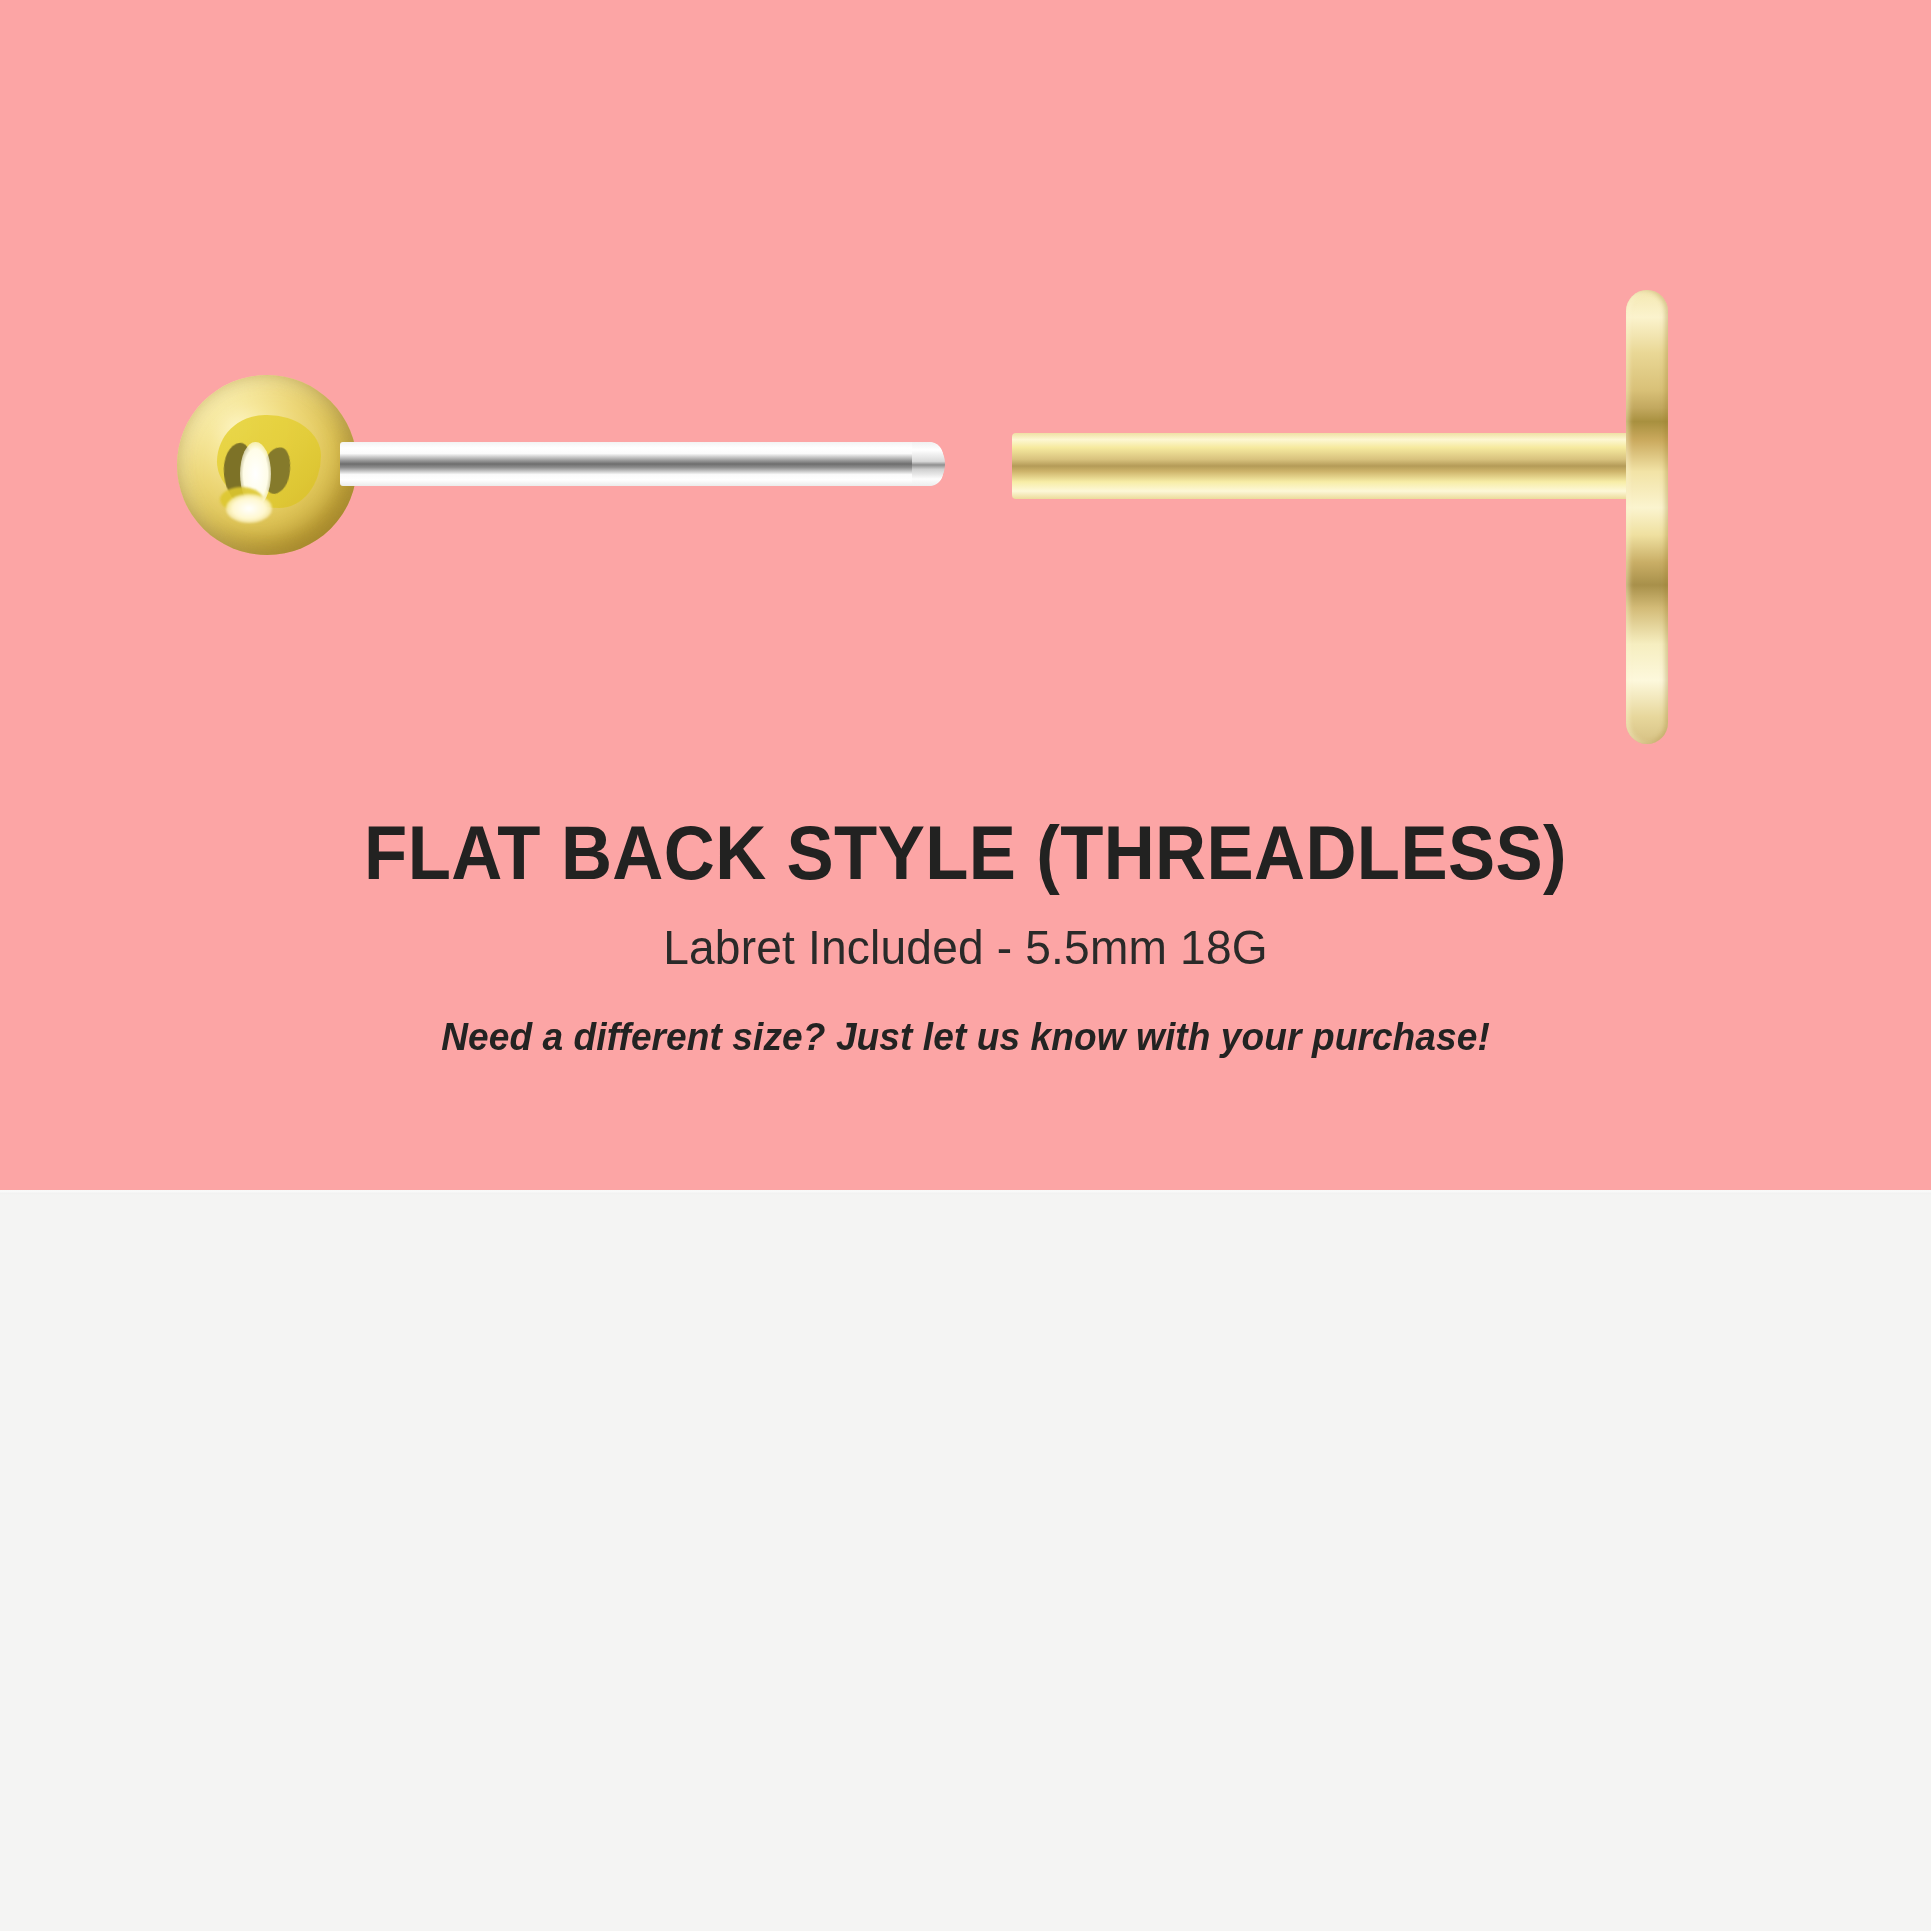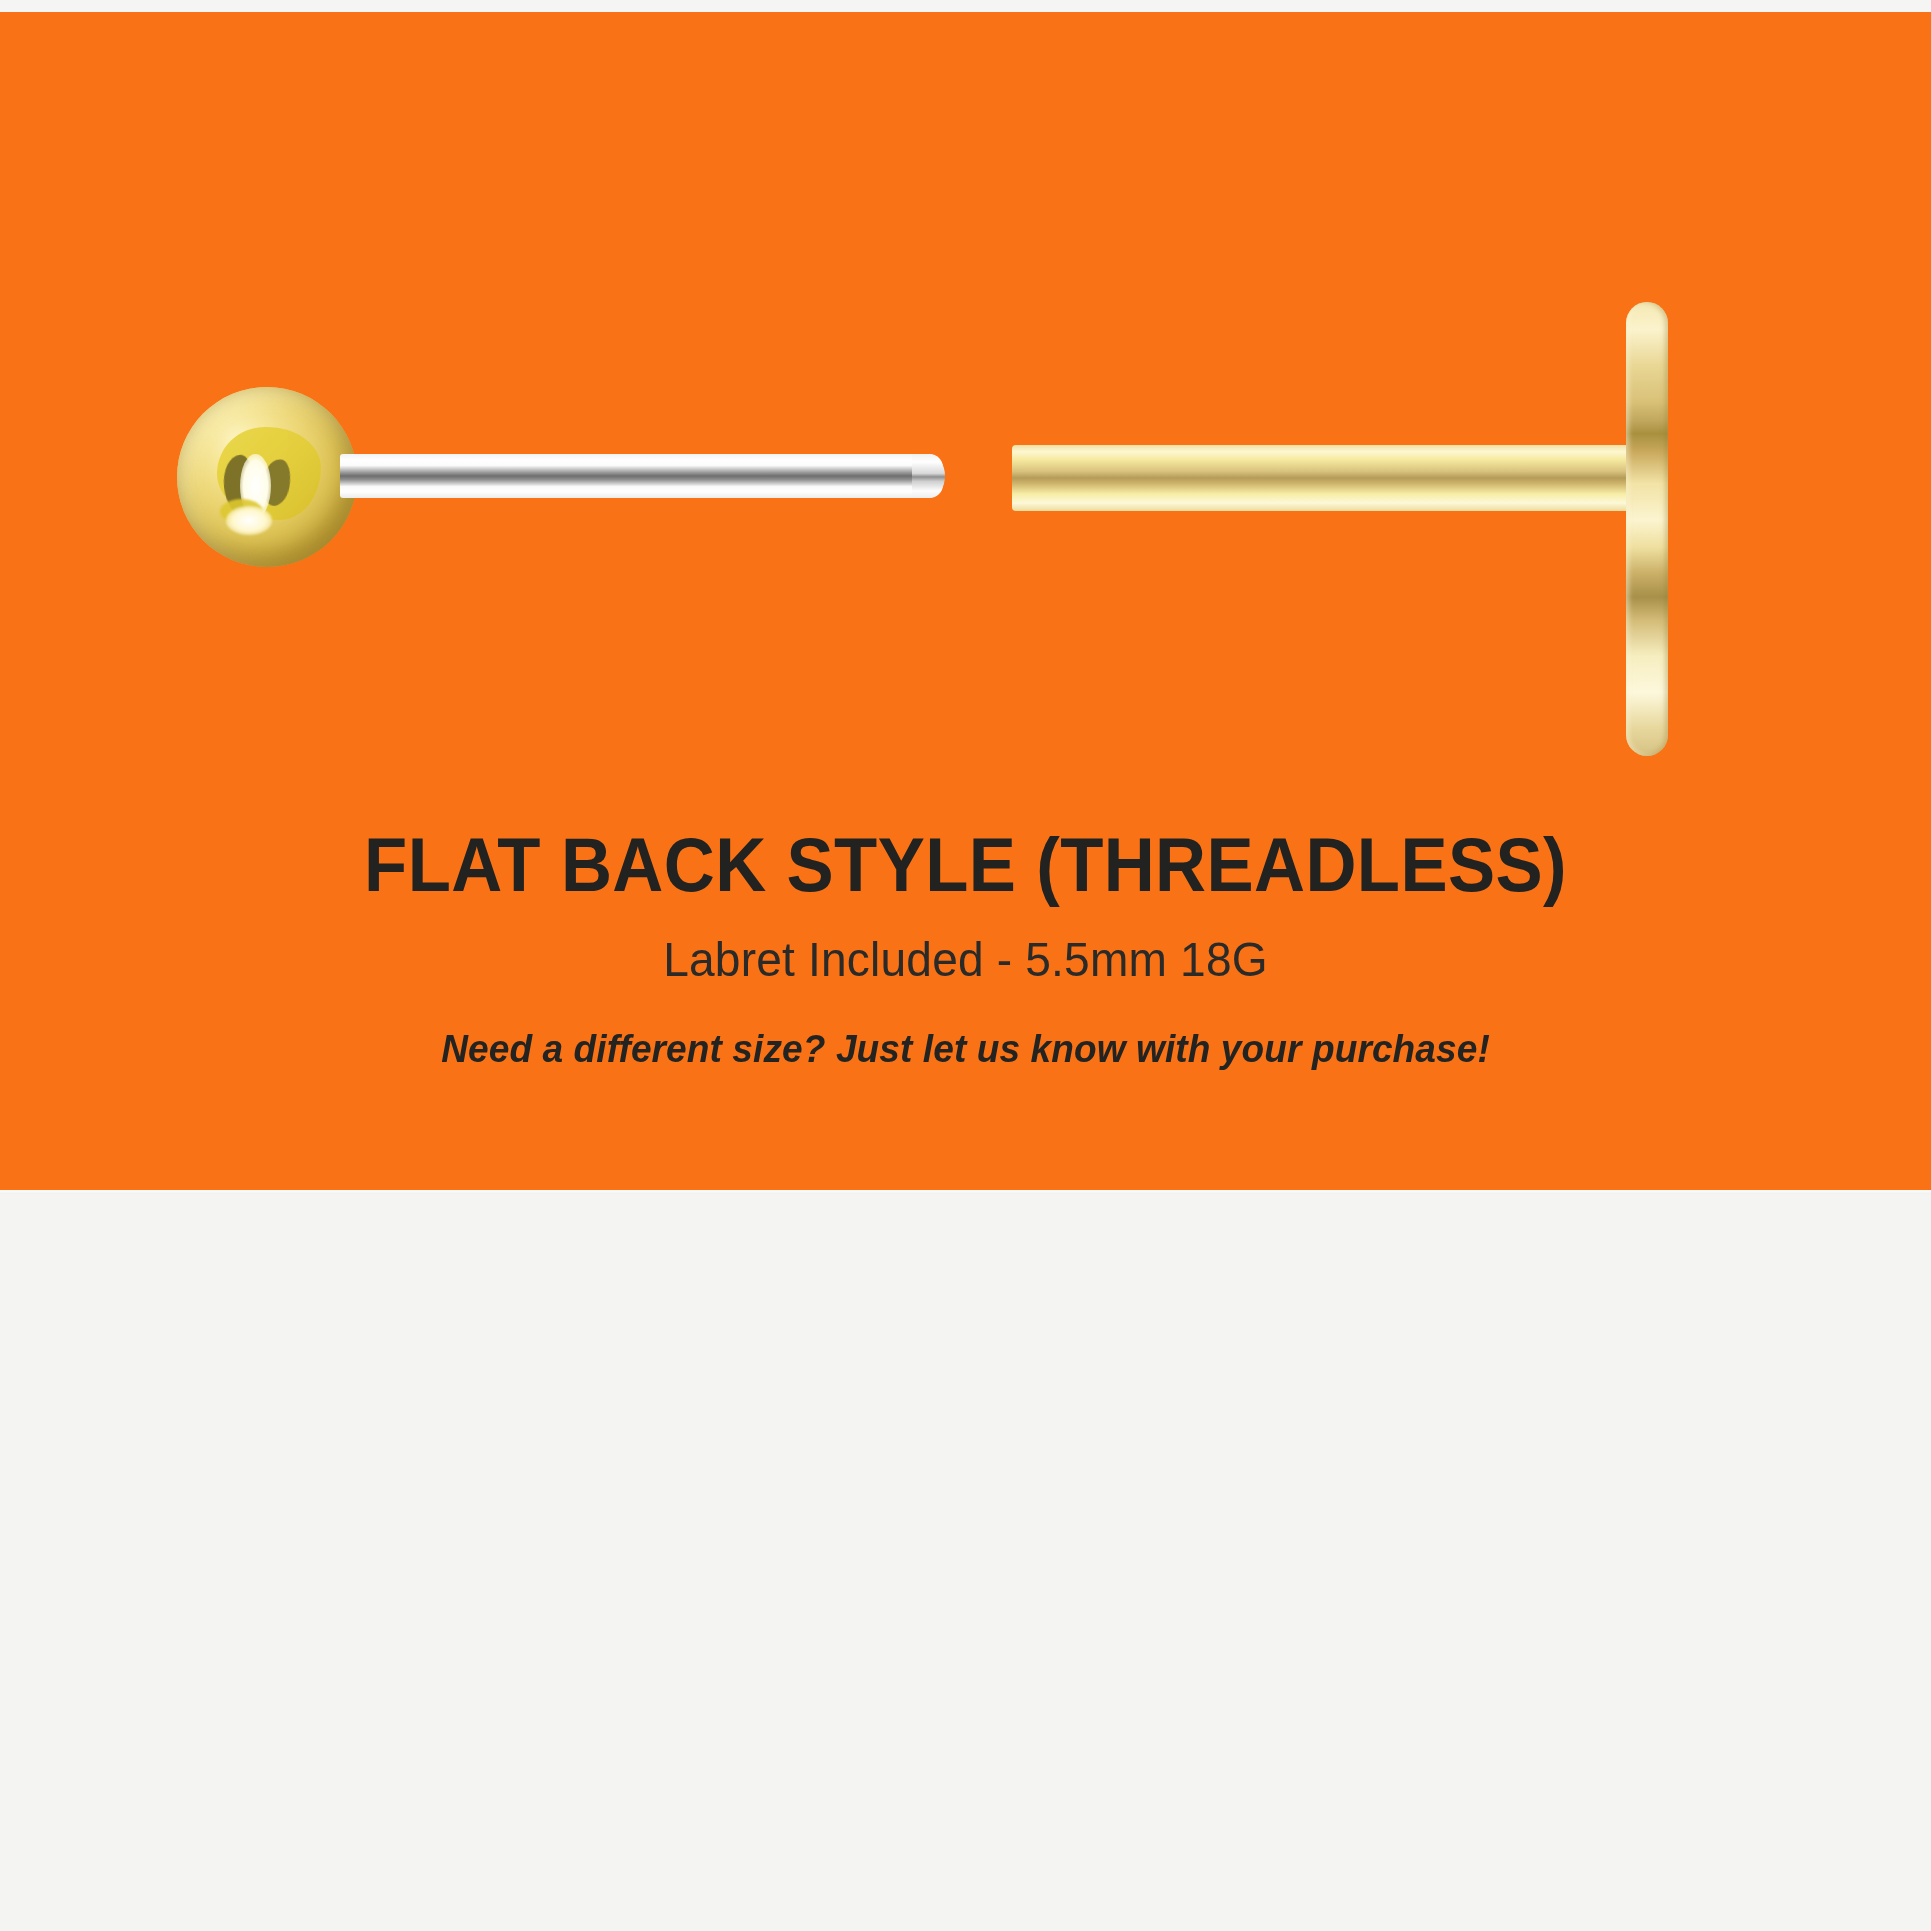--- a/index.html
+++ b/index.html
@@ -6,21 +6,21 @@
   body{
     width:1931px;height:1931px;
     background:#f5f5f4;
     font-family:"Liberation Sans", sans-serif;
     overflow:hidden;
   }
   #stage{position:relative;width:1931px;height:1931px;overflow:hidden;}
 
   
   .panel{position:absolute;left:0;width:1931px;}
-  #panel-top{top:12px;height:1194px;background:#f97316;}
+  #panel-top{top:0;height:1194px;background:#fca5a5;}
   #panel-divider{position:absolute;left:0;top:1190px;width:1931px;height:4.8px;
       background:linear-gradient(180deg,#f8f8f7 0%,#fafafa 45%,#f1f1f0 55%,#f4f4f3 100%);}
   #panel-bottom{top:1195px;height:736px;background:#f4f4f3;}
 
   
   .gold-ball{
     position:absolute;border-radius:50%;
     background:
       radial-gradient(circle at 34% 30%, #fdf4c4 0%, #f6e79a 16%, #edd778 34%, #e0c659 55%, #cdae3e 76%, #b8962f 92%, #a98a2c 100%);
     box-shadow:inset -9.7px -11.6px 25px rgba(120,92,18,.45),

